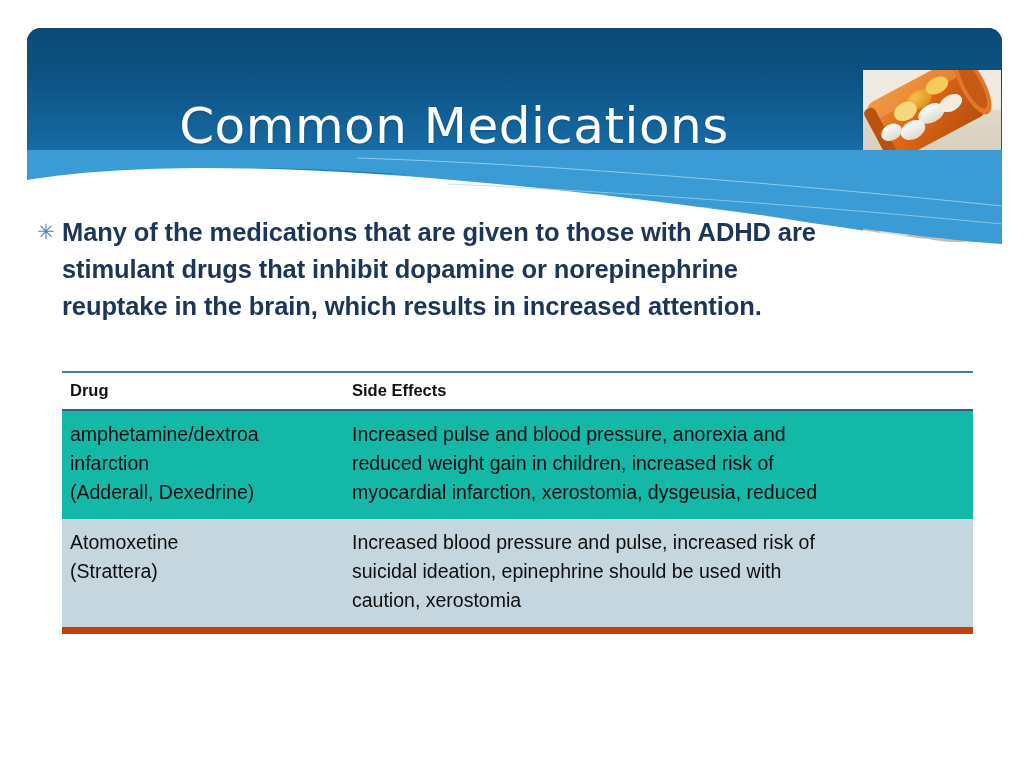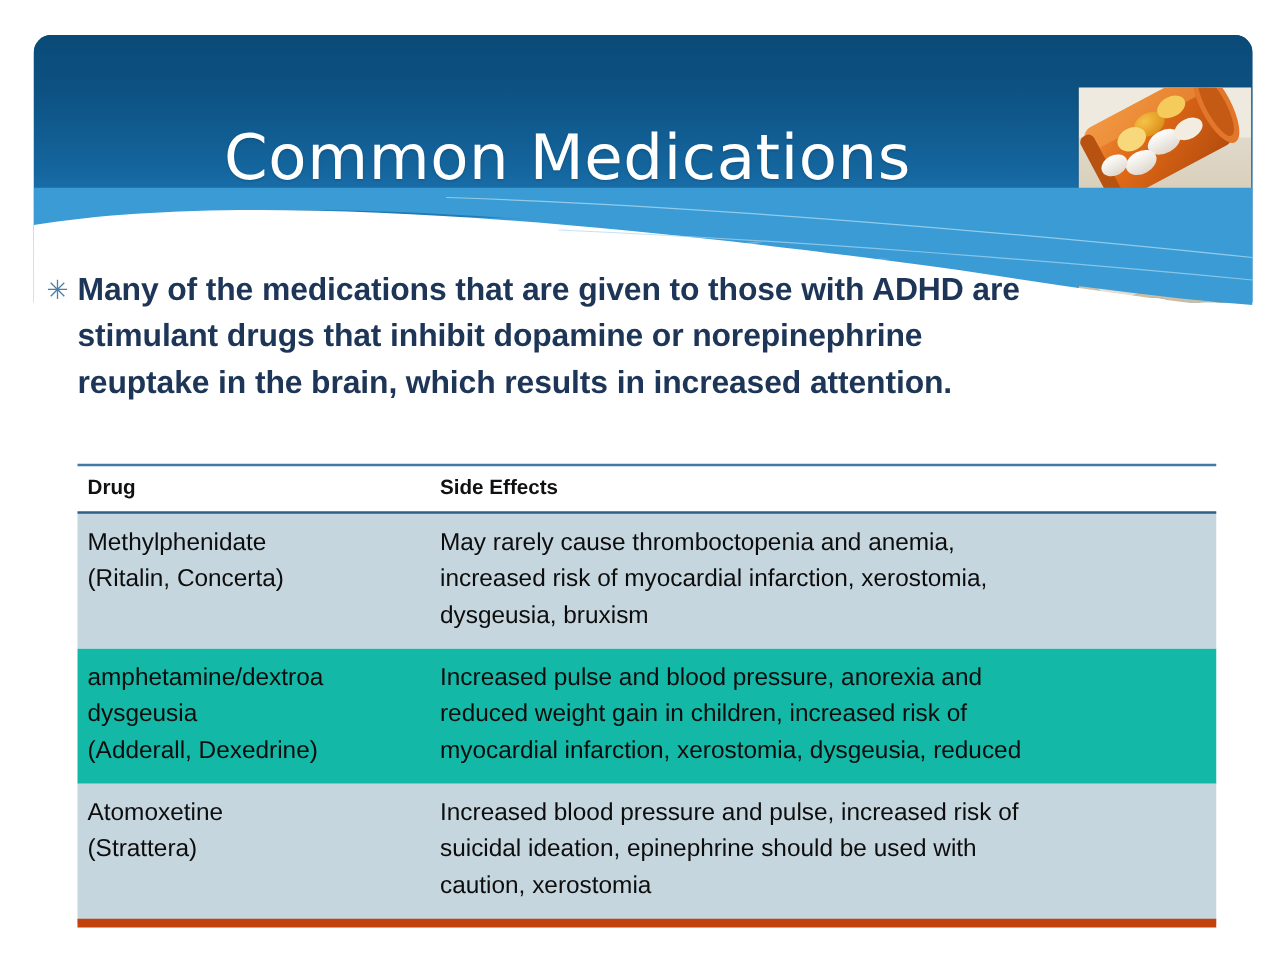--- a/index.html
+++ b/index.html
@@ -284,36 +284,25 @@
         <col class="c-eff">
       </colgroup>
       <thead>
         <tr>
           <th class="drug-head">Drug</th>
           <th class="eff-head">Side Effects</th>
         </tr>
       </thead>
       <tbody>
 
-        <tr class="shaded">
-          <td class="drug">
-            <span class="nowrapline">Methylphenidate</span>
-            <span class="nowrapline">(Ritalin, Concerta)</span>
-          </td>
-          <td class="eff">
-            <span class="nowrapline">May rarely cause thromboctopenia and anemia,</span>
-            <span class="nowrapline">increased risk of myocardial infarction,  xerostomia,</span>
-            <span class="nowrapline">dysgeusia, bruxism</span>
-          </td>
-        </tr>
 
         <tr class="plain">
           <td class="drug">
             <span class="nowrapline">amphetamine/dextroa</span>
-            <span class="nowrapline">dysgeusia</span>
+            <span class="nowrapline">infarction</span>
             <span class="nowrapline">(Adderall, Dexedrine)</span>
           </td>
           <td class="eff">
             <span class="nowrapline">Increased pulse and blood pressure, anorexia and</span>
             <span class="nowrapline">reduced weight gain in children, increased risk of</span>
             <span class="nowrapline">myocardial infarction, xerostomia, dysgeusia, reduced</span>
           </td>
         </tr>
 
         <tr class="shaded last">

